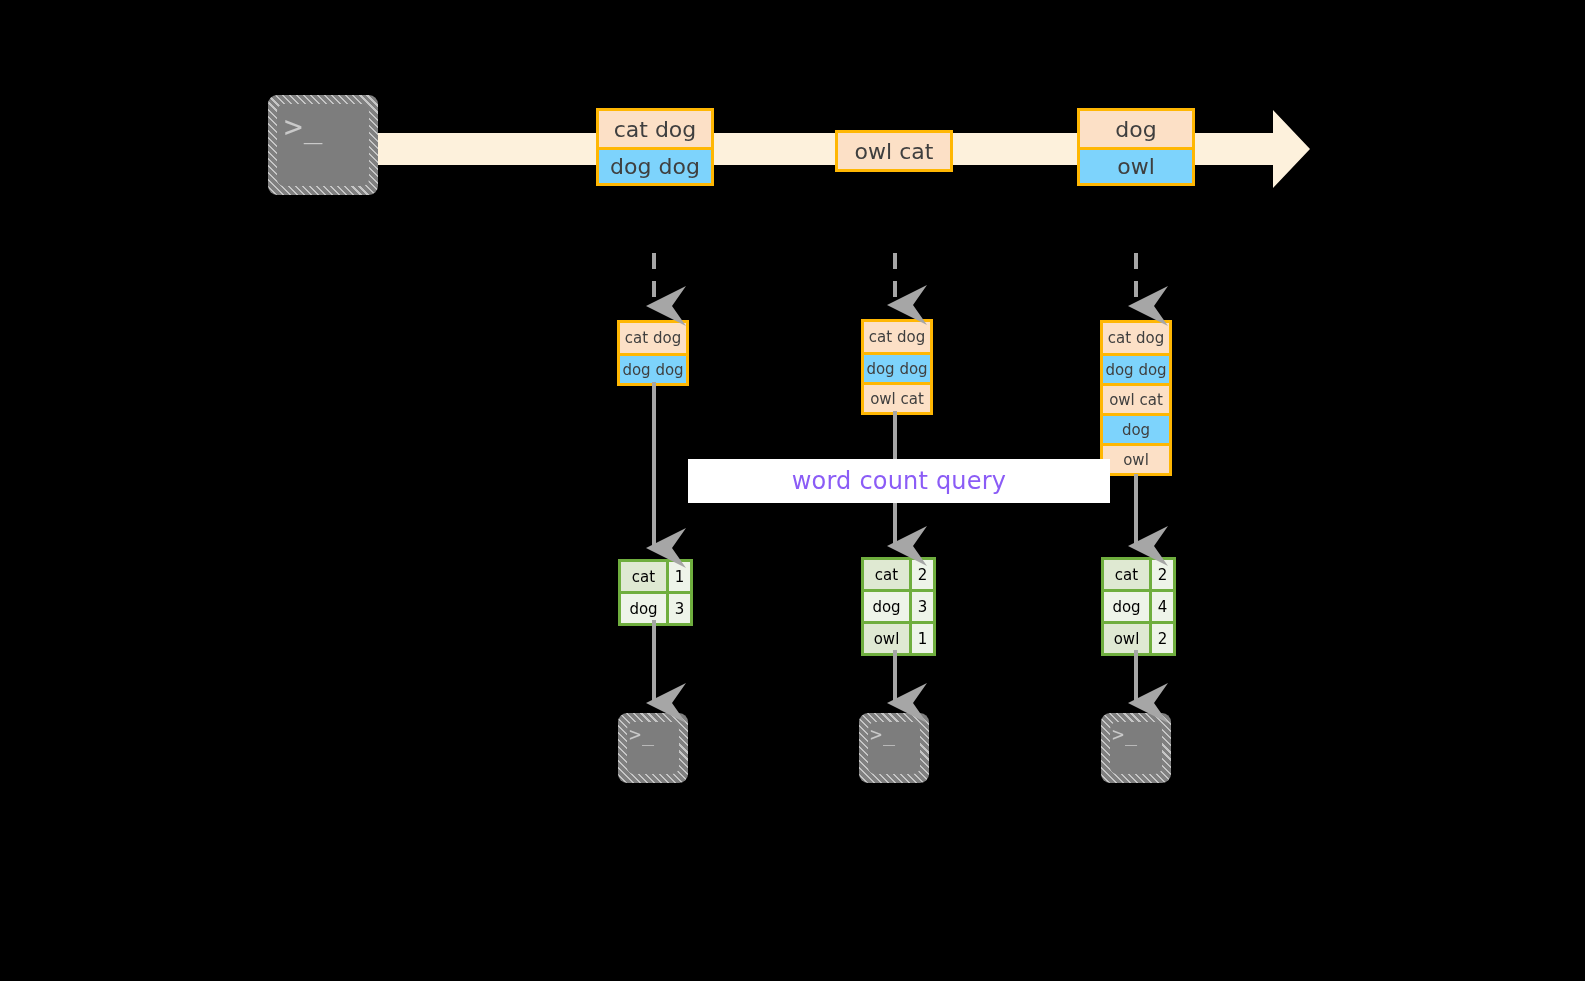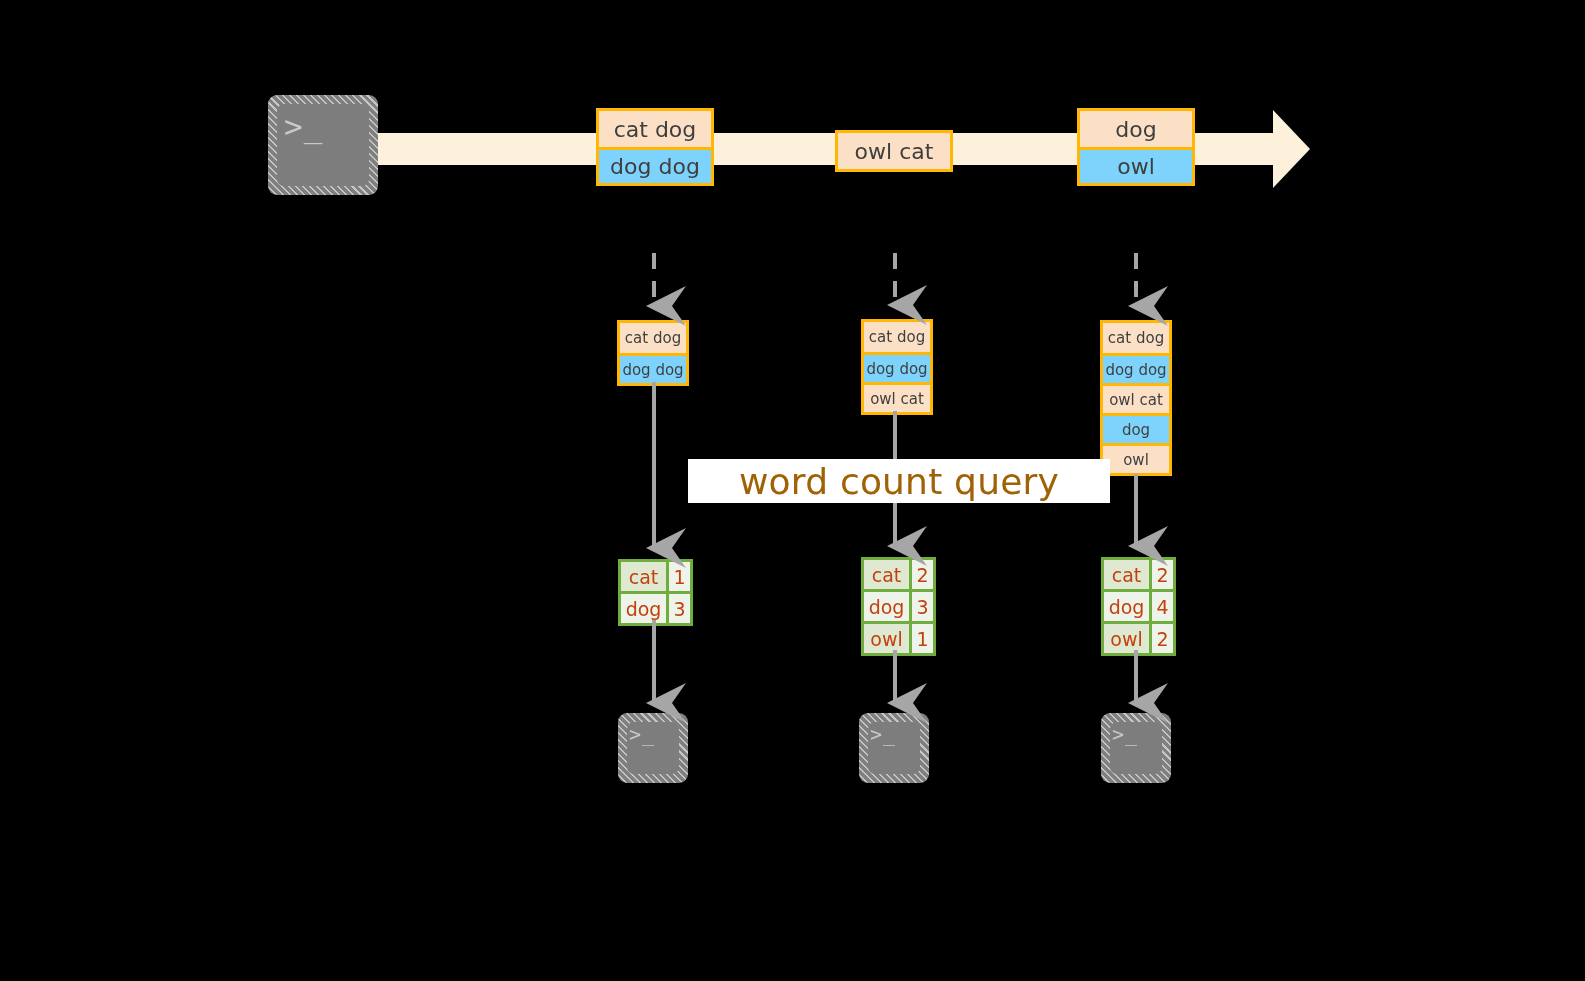--- a/index.html
+++ b/index.html
@@ -98,44 +98,44 @@
     border-collapse: collapse;
   }
   .restable .trow { display: flex; }
   .restable .trow + .trow { border-top: 3px solid #6FAE3E; }
   .restable .cell {
     box-sizing: border-box;
     height: 29px;
     display: flex;
     align-items: center;
     justify-content: center;
-    font-size: 19px;
-    color: #c2410c;
+    font-size: 15px;
+    color: #000000;
     white-space: nowrap;
   }
   .restable .cell.word  { width: 45px; background: #DFE9D2; }
   .restable .cell.count { width: 24px; background: #EEF4E9; border-left: 3px solid #6FAE3E; }
   .restable .trow.alt .cell.word  { background: #EEF4E9; }
   .restable .trow.alt .cell.count { background: #EEF4E9; }
 
   
   .query-band {
     position: absolute;
     left: 688px;
     top: 459px;
     width: 422px;
     height: 44px;
     background: #FFFFFF;
     display: flex;
     align-items: center;
     justify-content: center;
   }
   .query-band .label {
-    font-size: 36px;
-    color: #a16207;
+    font-size: 24px;
+    color: #8b5cf6;
     white-space: nowrap;
     letter-spacing: 0.2px;
   }
 
   
   #connectors {
     position: absolute;
     left: 0; top: 0;
     width: 1585px;
     height: 981px;

